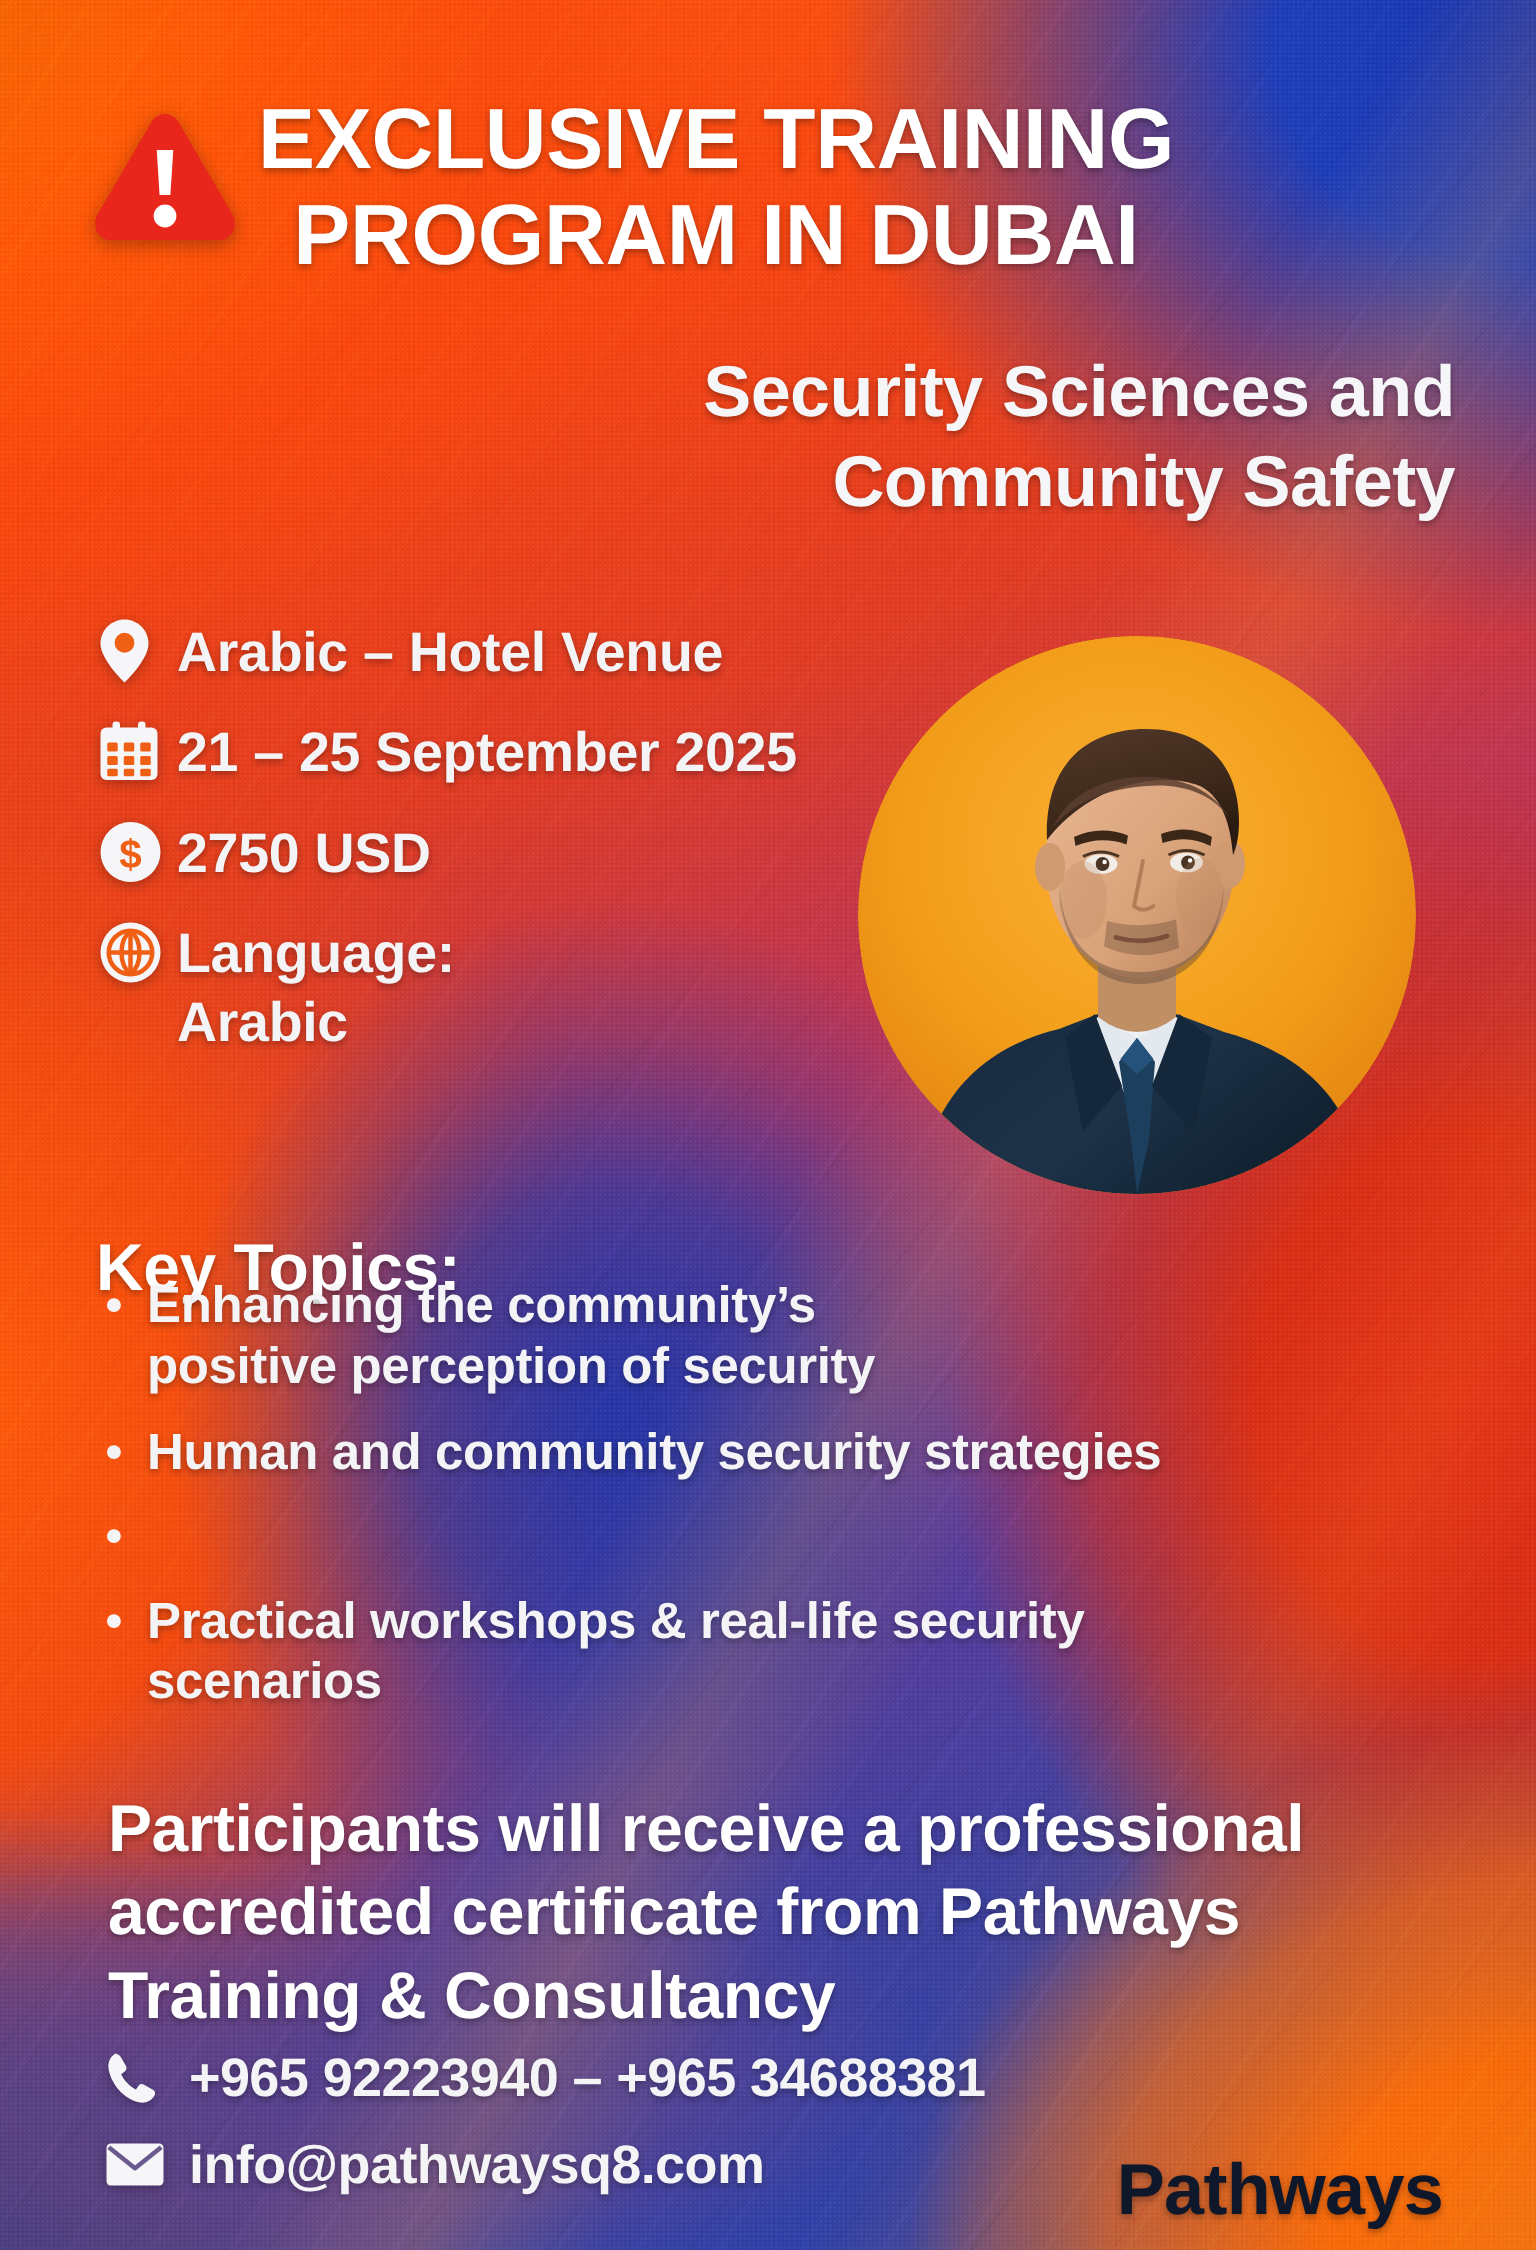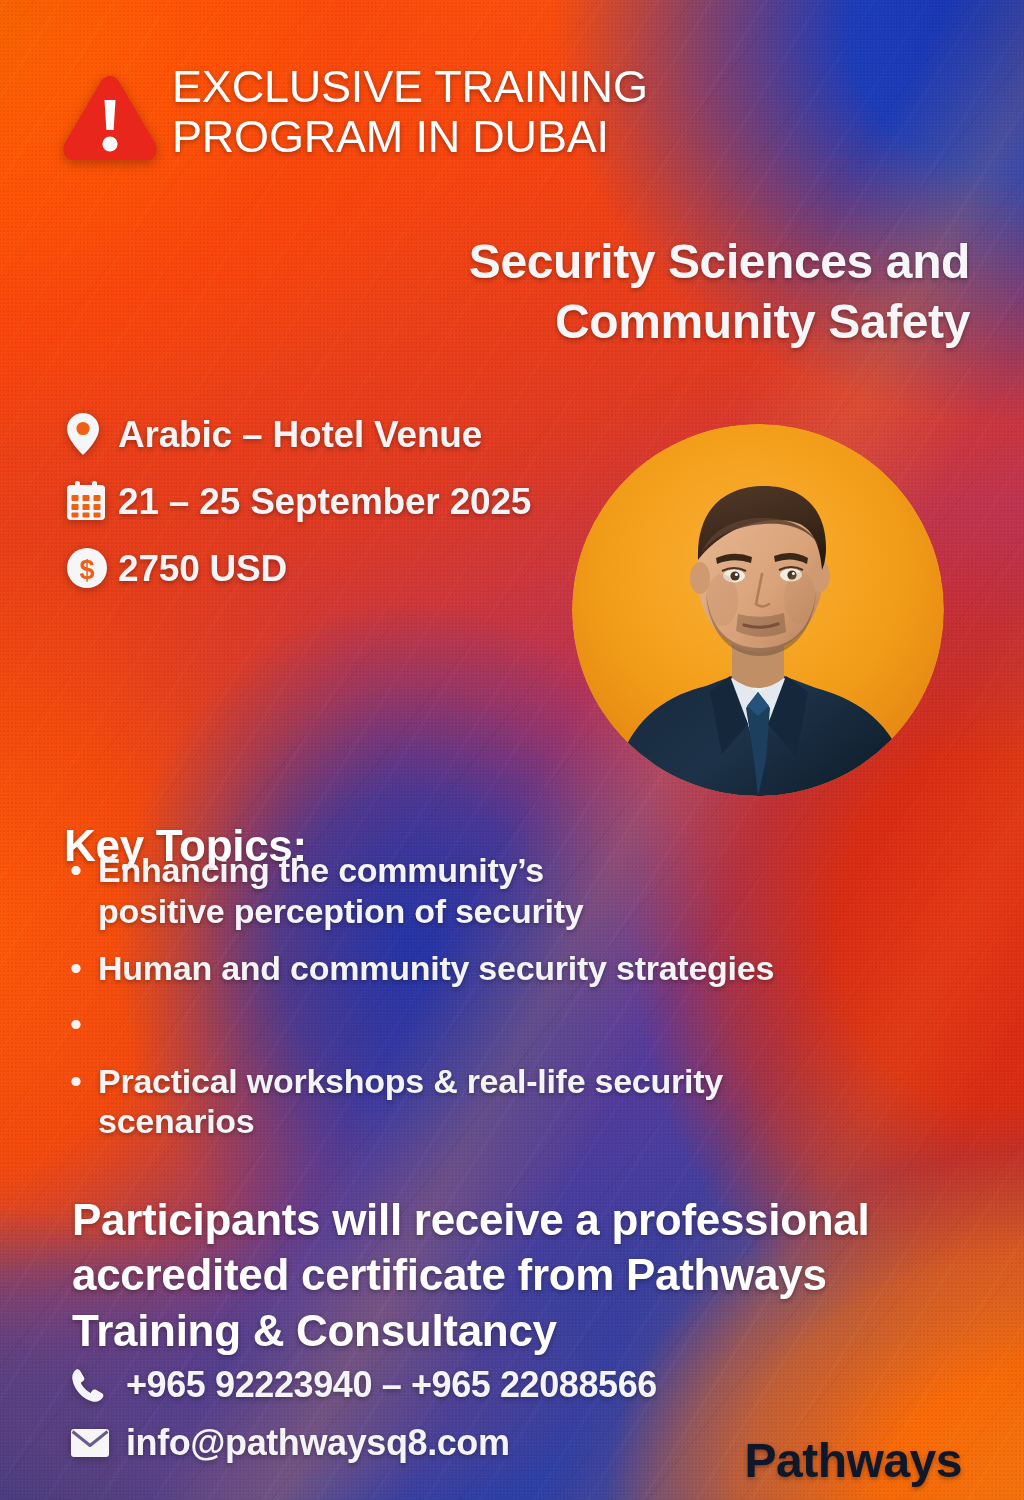--- a/index.html
+++ b/index.html
@@ -106,22 +106,22 @@
   .txt-shadow { text-shadow:0 2px 5px rgba(0,0,0,0.33); }
 
   
   .header { position:absolute; left:60px; top:62px; width:910px; display:flex; align-items:flex-start; }
 
   .warn-icon { width:106px; flex:0 0 106px; margin-top:10px; }
   .warn-icon svg { display:block; width:100px; height:92px; filter:drop-shadow(0 3px 6px rgba(0,0,0,0.3)); }
 
   .title-block { margin-left:6px; }
   .title-line {
-    font-size:45px; font-weight:normal; color:#ffffff; line-height:1.12;
-    letter-spacing:-0.2px; white-space:nowrap;
+    font-size:57px; font-weight:bold; color:#ffffff; line-height:1.12;
+    letter-spacing:-0.2px; white-space:nowrap;text-align:center;
   }
 
   
   .subtitle { position:absolute; left:180px; top:232px; width:790px; }
   .subtitle-line {
     font-size:48px; font-weight:bold; color:#f6f6f8; line-height:1.26;
     letter-spacing:-0.4px; white-space:nowrap;text-align:right;
   }
 
   
@@ -259,20 +259,36 @@
       <div class="info-row">
         <span class="info-ico">
           <svg width="42" height="42" viewBox="0 0 42 42" xmlns="http://www.w3.org/2000/svg">
             <circle cx="21" cy="21" r="20" fill="#f6f6f8"></circle>
             <text x="21" y="31.5" text-anchor="middle" font-family="Liberation Sans, sans-serif" font-size="27" font-weight="bold" fill="#ef5f14">$</text>
           </svg>
         </span>
         <span class="info-txt txt-shadow">2750 USD</span>
       </div>
 
+      <div class="info-row">
+        <span class="info-ico">
+          <svg width="42" height="42" viewBox="0 0 42 42" xmlns="http://www.w3.org/2000/svg">
+            <circle cx="21" cy="21" r="20" fill="#f6f6f8"></circle>
+            <g stroke="#ef5f14" stroke-width="3" fill="none">
+              <circle cx="21" cy="21" r="14.5"></circle>
+              <line x1="21" y1="6.5" x2="21" y2="35.5"></line>
+              <line x1="6.5" y1="21" x2="35.5" y2="21"></line>
+              <path d="M21 6.5 C13 13 13 29 21 35.5"></path>
+              <path d="M21 6.5 C29 13 29 29 21 35.5"></path>
+            </g>
+          </svg>
+        </span>
+        <span class="info-txt txt-shadow">Language:
+Arabic</span>
+      </div>
 
     </div>
 
     <div class="portrait">
       <svg viewBox="0 0 372 372" xmlns="http://www.w3.org/2000/svg">
         <defs>
           <clipPath id="circ">
               <circle cx="186" cy="186" r="186"></circle>
             </clipPath>
           <radialGradient id="amber" cx="48%" cy="38%" r="72%">
@@ -380,21 +396,21 @@
     <div class="contacts">
       <div class="contact-row">
         <span class="contact-ico">
           <svg width="36" height="38" viewBox="0 0 36 38" xmlns="http://www.w3.org/2000/svg">
             <path d="M7 3 C3.5 5 1.5 9 2.5 14 C4.5 24 12.5 33 22.5 35.5 C27 36.6 31 34.5 33 31
                      C33.8 29.6 33.3 28 32 27.2 L26 23.8 C24.7 23 23.1 23.4 22.3 24.6 L20.6 27
                      C16.6 25 12.5 20.8 10.8 16.8 L13.2 15 C14.4 14.1 14.7 12.5 13.9 11.2
                      L10.4 5.2 C9.6 3.9 8.2 3.4 7 3 Z" fill="#f6f6f8"></path>
           </svg>
         </span>
-        <span class="contact-txt txt-shadow">+965 92223940 – +965 22088566</span>
+        <span class="contact-txt txt-shadow">+965 92223940 – +965 34688381</span>
       </div>
       <div class="contact-row">
         <span class="contact-ico">
           <svg width="40" height="32" viewBox="0 0 40 32" xmlns="http://www.w3.org/2000/svg">
             <rect x="1" y="2" width="38" height="28" rx="3" fill="#f6f6f8"></rect>
             <path d="M2.5 4.5 L20 18.5 L37.5 4.5" stroke="#6b5a8f" stroke-width="3" fill="none" stroke-linejoin="round"></path>
           </svg>
         </span>
         <span class="contact-txt txt-shadow">info@pathwaysq8.com</span>
       </div>

